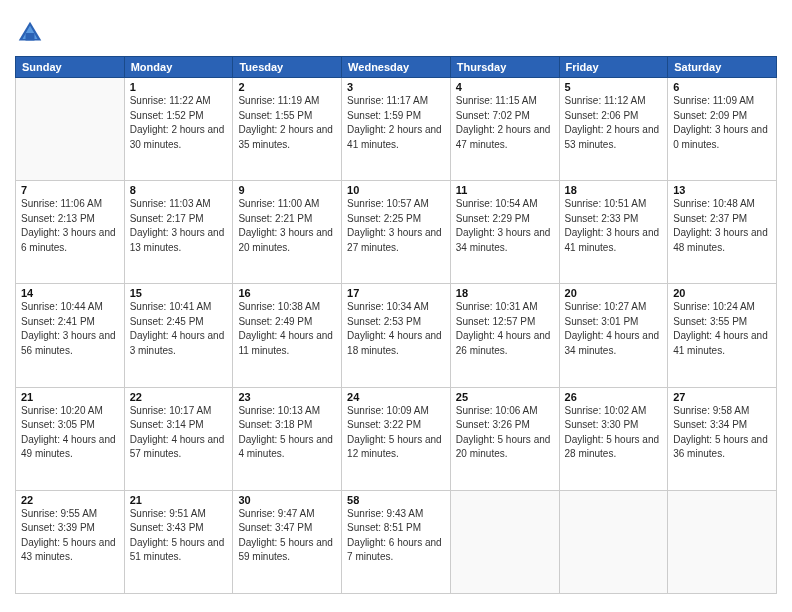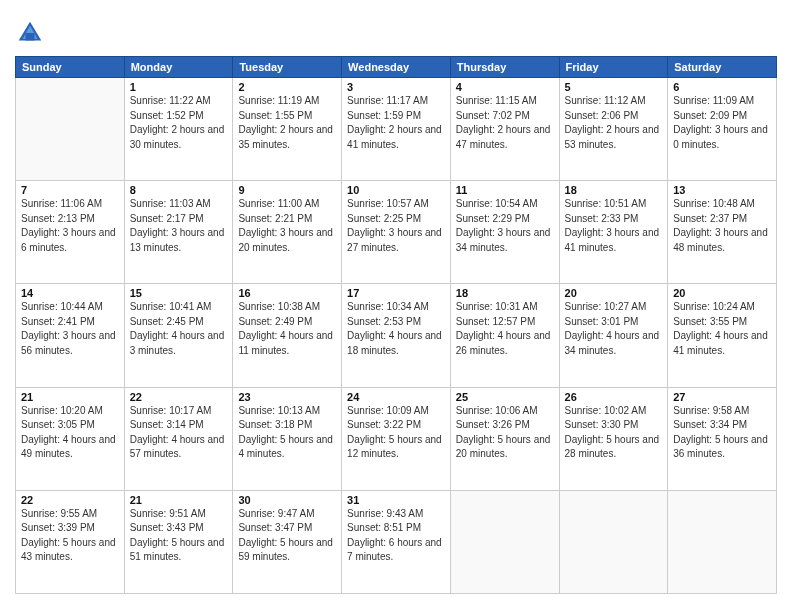--- a/index.html
+++ b/index.html
@@ -341,21 +341,21 @@
 and 51 minutes.</div>
           </td>
           <td>
             <span class="day-num">30</span>
             <div class="day-info">Sunrise: 9:47 AM
 Sunset: 3:47 PM
 Daylight: 5 hours
 and 59 minutes.</div>
           </td>
           <td>
-            <span class="day-num">31</span>
+            <span class="day-num">58</span>
             <div class="day-info">Sunrise: 9:43 AM
 Sunset: 8:51 PM
 Daylight: 6 hours
 and 7 minutes.</div>
           </td>
           <td class="empty-cell"></td>
           <td class="empty-cell"></td>
           <td class="empty-cell"></td>
         </tr>
       </tbody>

